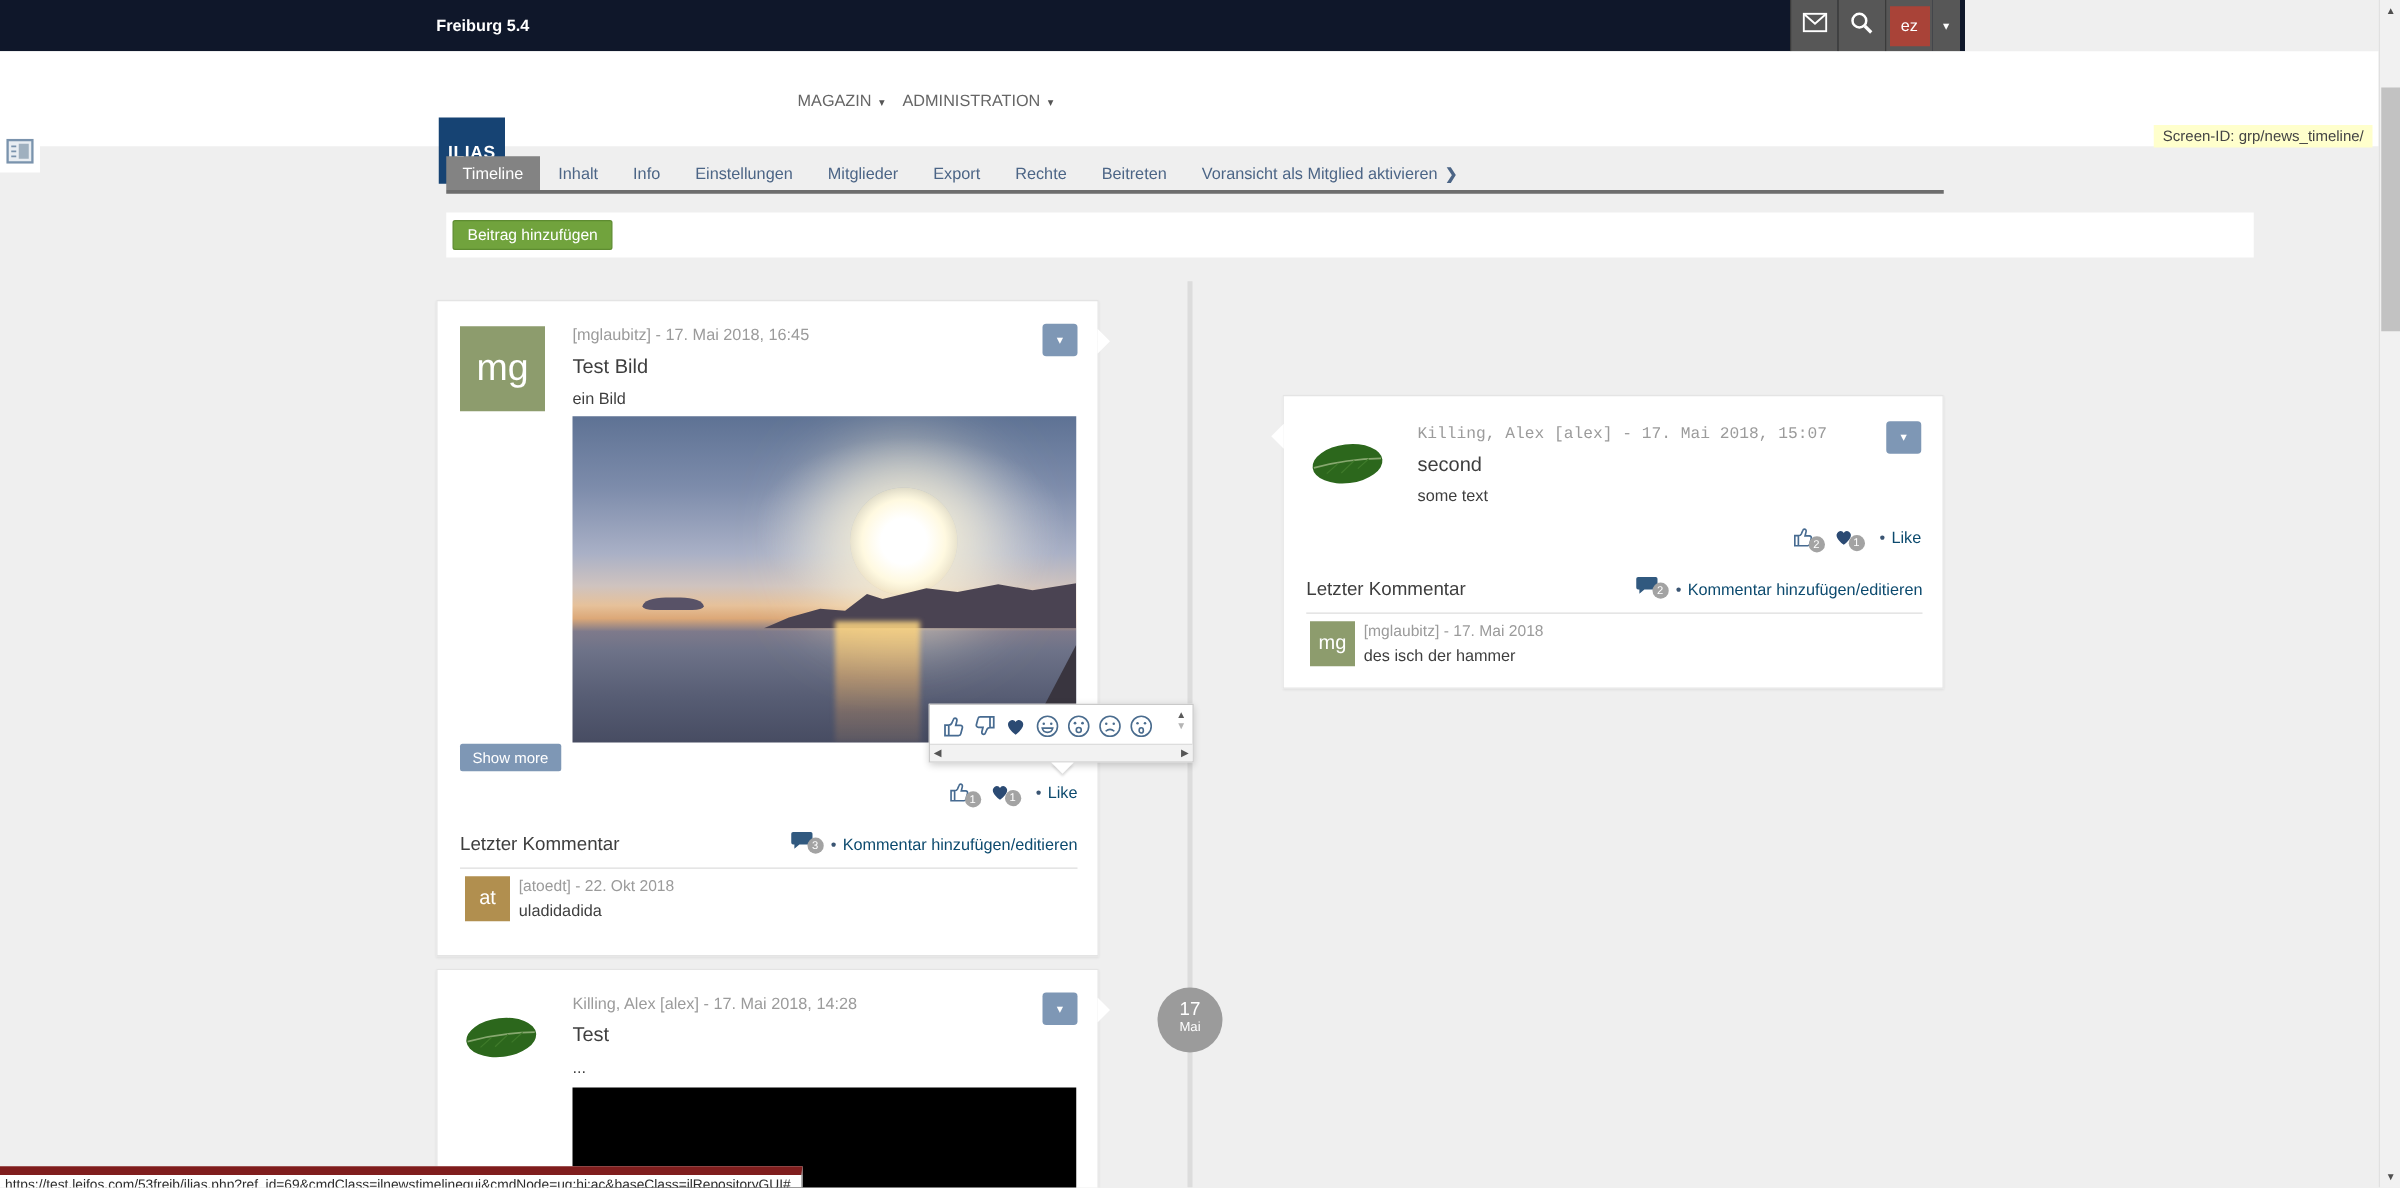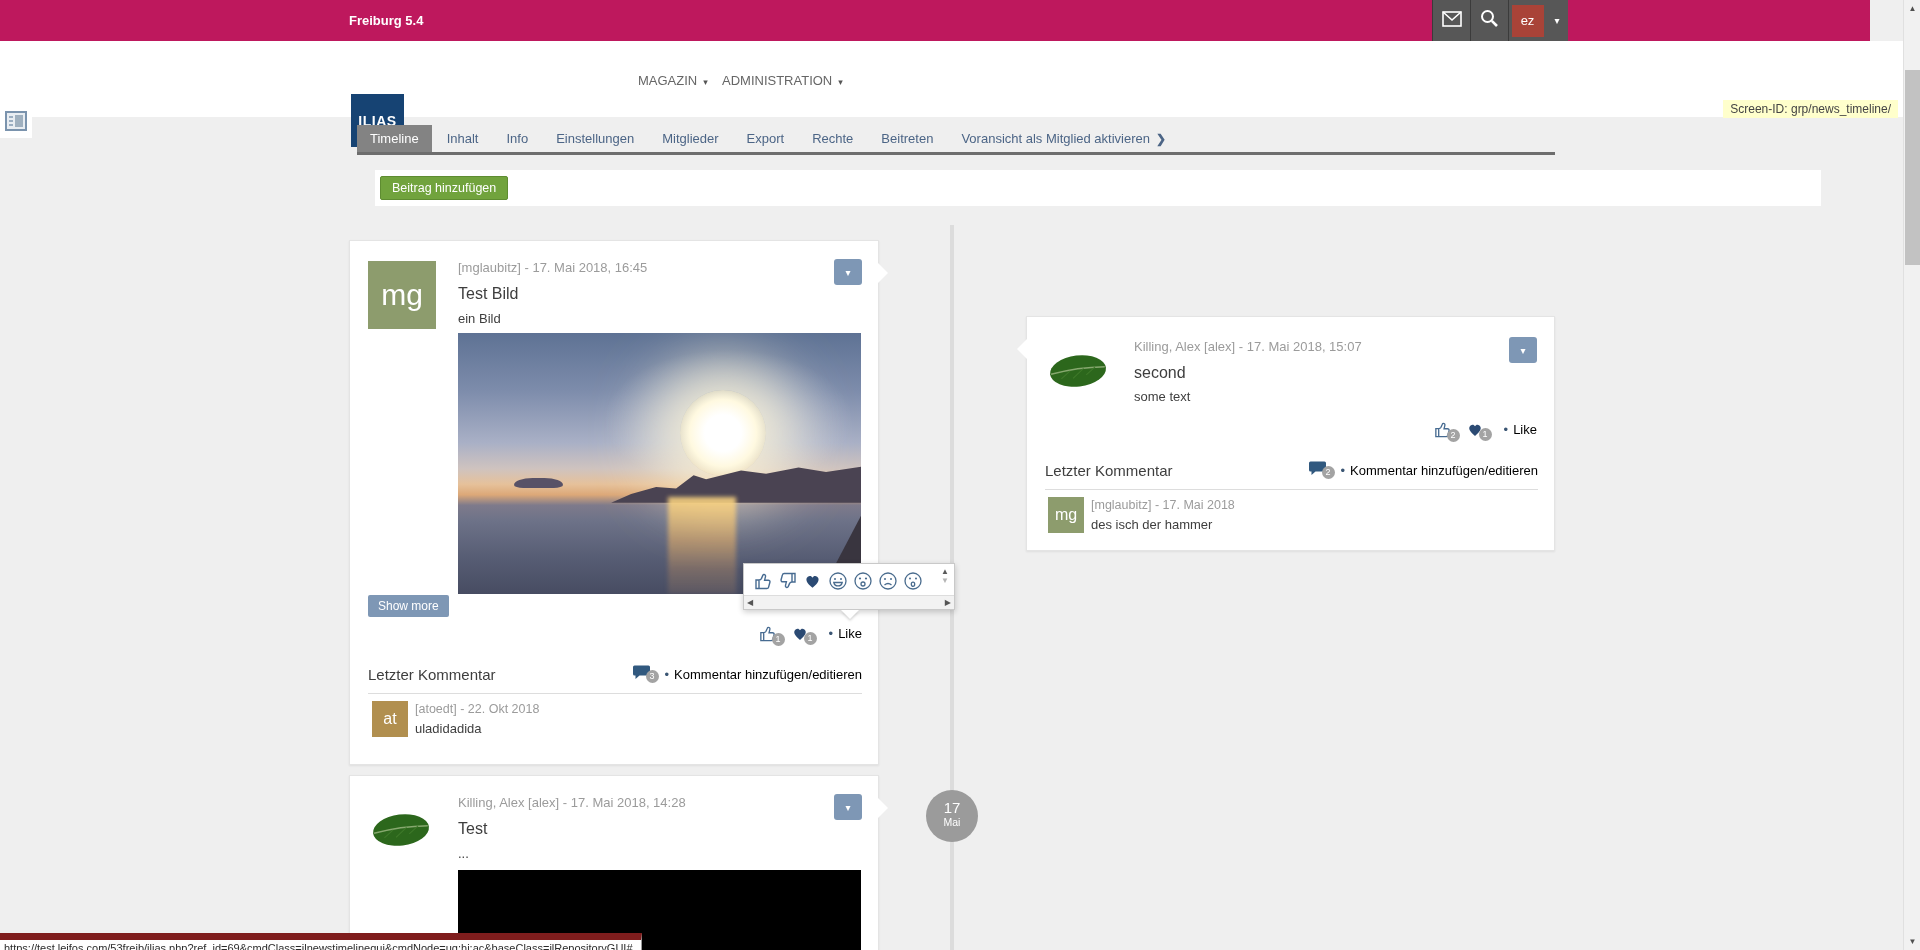--- a/index.html
+++ b/index.html
@@ -1,21 +1,21 @@
 <!DOCTYPE html>
 <html><head>
 <meta charset="utf-8">
 <style>
   * { margin:0; padding:0; box-sizing:border-box; }
   html,body { width:1920px; height:950px; overflow:hidden; }
   body { font-family:"Liberation Sans", sans-serif; background:#efefef; position:relative; }
   .abs { position:absolute; }
 
   
-  .topbar { left:0; top:0; width:1870px; height:41px; background:#be185d; }
+  .topbar { left:0; top:0; width:1572px; height:41px; background:#0f172a; }
   .brand { left:349px; top:0; height:41px; line-height:41px; color:#fff; font-size:13px; font-weight:bold; }
   .tb-group { top:0; left:1432px; height:41px; display:flex; }
   .tb-btn { width:38px; height:41px; background:#575757; border-left:1px solid #3b3b3b; display:flex; align-items:center; justify-content:center; cursor:pointer; }
   .tb-user { width:38px; height:41px; background:#575757; border-left:1px solid #3b3b3b; display:flex; align-items:center; justify-content:center; }
   .tb-user-box { width:32px; height:32px; background:#a94338; color:#fff; font-size:13px; display:flex; align-items:center; justify-content:center; }
   .tb-caret { width:22px; height:41px; background:#575757; color:#fff; font-size:10px; display:flex; align-items:center; justify-content:center; cursor:pointer; }
 
   
   .header { left:0; top:41px; width:1903px; height:76px; background:#fff; }
   .logo { left:351px; top:53px; width:53px; height:53px; background:#164373; color:#fff; font-weight:bold; font-size:14px; letter-spacing:.5px; display:flex; align-items:center; justify-content:center; cursor:pointer; }
@@ -27,21 +27,21 @@
   .panel-toggle { left:3px; top:111px; width:26px; height:24px; background:#fff; display:flex; align-items:center; justify-content:center; cursor:pointer; box-shadow:0 0 0 3px #fff; }
 
   
   .tabs { left:357px; top:125px; display:flex; align-items:flex-end; }
   .tab { font-size:13px; color:#4c6586; padding:6px 13px; margin-right:2px; cursor:pointer; white-space:nowrap; }
   .tab.active { background:#838383; color:#fff; }
   .tab .chev { font-weight:bold; margin-left:6px; font-size:12px; }
   .tab-underline { left:357px; top:152px; width:1198px; height:3px; background:#6d6d6d; }
 
   
-  .toolbar { left:375px; top:170px; width:1446px; height:36px; background:#fff; }
+  .toolbar { left:357px; top:170px; width:1446px; height:36px; background:#fff; }
   .btn-primary { left:5px; top:6px; background:#71a33d; border:1px solid #5e8c31; color:#fff; font-size:12.5px; padding:4px 11px; border-radius:2px; cursor:pointer; font-family:"Liberation Sans",sans-serif; }
 
   
   .tl-line { left:950px; top:225px; width:4px; height:725px; background:#dcdcdc; }
   .date-bubble { left:926px; top:790px; width:52px; height:52px; border-radius:50%; background:#9b9b9b; color:#fff; text-align:center; }
   .date-day { display:block; font-size:15px; margin-top:9px; line-height:17px; }
   .date-month { display:block; font-size:10.5px; line-height:12px; }
 
   
   .card { background:#fff; border:1px solid #e4e4e4; box-shadow:0 1px 2px rgba(0,0,0,.07); }
@@ -68,21 +68,21 @@
 
   .media-black { left:108px; top:94px; width:403px; height:106px; background:#000; }
 
   .btn-small { background:#7e97b5; color:#fff; font-size:12px; padding:4px 10px; border:none; border-radius:2px; cursor:pointer; font-family:"Liberation Sans",sans-serif; }
   .showmore { left:18px; top:354px; }
 
   .like-row { right:16px; display:flex; align-items:center; }
   .reaction { display:flex; align-items:flex-end; margin-right:6px; cursor:pointer; }
   .badge { display:inline-block; width:13px; height:13px; border-radius:50%; background:#a3a3a3; color:#fff; font-size:9px; line-height:13px; text-align:center; margin-left:-5px; margin-bottom:-3px; }
   .bullet { color:#3a5573; margin:0 5px 0 6px; font-size:13px; }
-  .link { color:#000000; font-size:13px; cursor:pointer; text-decoration:none; white-space:nowrap; }
+  .link { color:#0c4a6e; font-size:13px; cursor:pointer; text-decoration:none; white-space:nowrap; }
 
   .cmt-head { left:18px; right:16px; display:flex; justify-content:space-between; align-items:center; border-bottom:1px solid #ddd; padding-bottom:9px; }
   .cmt-title { font-size:15px; color:#3e3e3e; }
   .cmt-right { display:flex; align-items:center; }
   .avatar-sm { width:36px; height:36px; color:#fff; font-size:16px; display:flex; align-items:center; justify-content:center; }
   .cmt-meta { font-size:12.5px; color:#9b9b9b; }
   .cmt-text { font-size:13px; color:#3e3e3e; margin-top:5px; }
 
   
   .emoji-pop { left:743px; top:563px; width:212px; height:47px; background:#fff; border:1px solid #c9c9c9; box-shadow:0 2px 6px rgba(0,0,0,.2); z-index:30; }
@@ -308,21 +308,21 @@
   <div class="abs ptr-l"></div>
   <div class="abs avatar-leaf">
     <svg width="62" height="62" viewBox="0 0 64 64">
         <g transform="rotate(-7 32 32)">
           <ellipse cx="32" cy="32" rx="29" ry="16" fill="#2c671c"></ellipse>
           <path d="M4 32 Q32 28 60 31" stroke="#87a86f" stroke-width="1.5" fill="none"></path>
           <path d="M14 38 L24 31 M26 39 L38 30 M40 37 L50 30" stroke="#3f7a2a" stroke-width="1" fill="none"></path>
         </g>
       </svg>
   </div>
-  <div class="abs meta" style="left:107px; top:22px;">Killing, Alex [alex] - 17. Mai 2018, 15:07</div>
+  <div class="abs meta" style="left:107px; top:22px;font-family:Liberation Mono, monospace;">Killing, Alex [alex] - 17. Mai 2018, 15:07</div>
   <div class="abs menu-btn" style="right:17px; top:20px;">
     <span>▾</span>
   </div>
   <div class="abs post-title" style="left:107px; top:47px;">second</div>
   <div class="abs post-body" style="left:107px; top:72px;">some text</div>
 
   <div class="abs like-row" style="top:103px; right:17px;">
     <span class="reaction">
       <svg width="19" height="19" viewBox="0 0 20 20">
           <path d="M6 9 L6 17.5 H13.8 C14.7 17.5 15.4 17 15.6 16.1 L16.9 11.2 C17.2 10.1 16.4 9.2 15.3 9.2 H11.6 L12.5 5.6 C12.8 4.4 12 3.5 11 3.5 C10.4 3.5 10 3.8 9.8 4.4 L8.4 7.6 C7.9 8.6 7.1 9 6 9 H3 V17.5 H6" fill="#fff" stroke="#476b91" stroke-width="1.4"></path>

